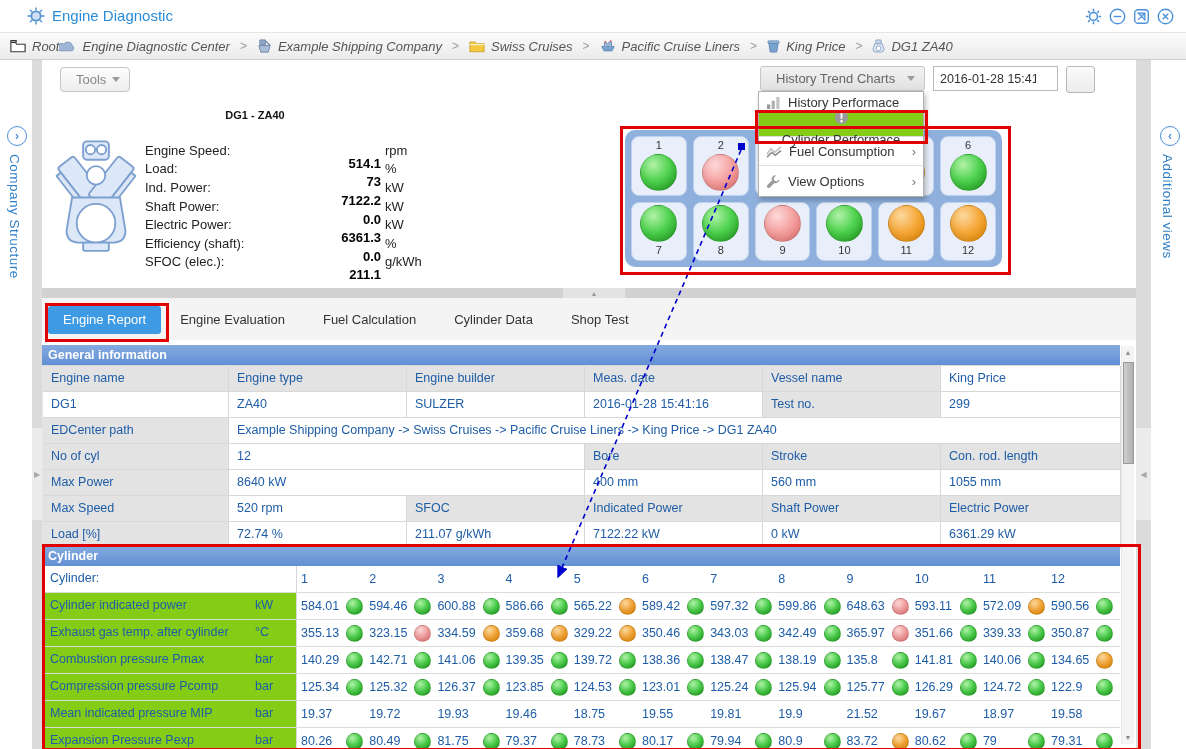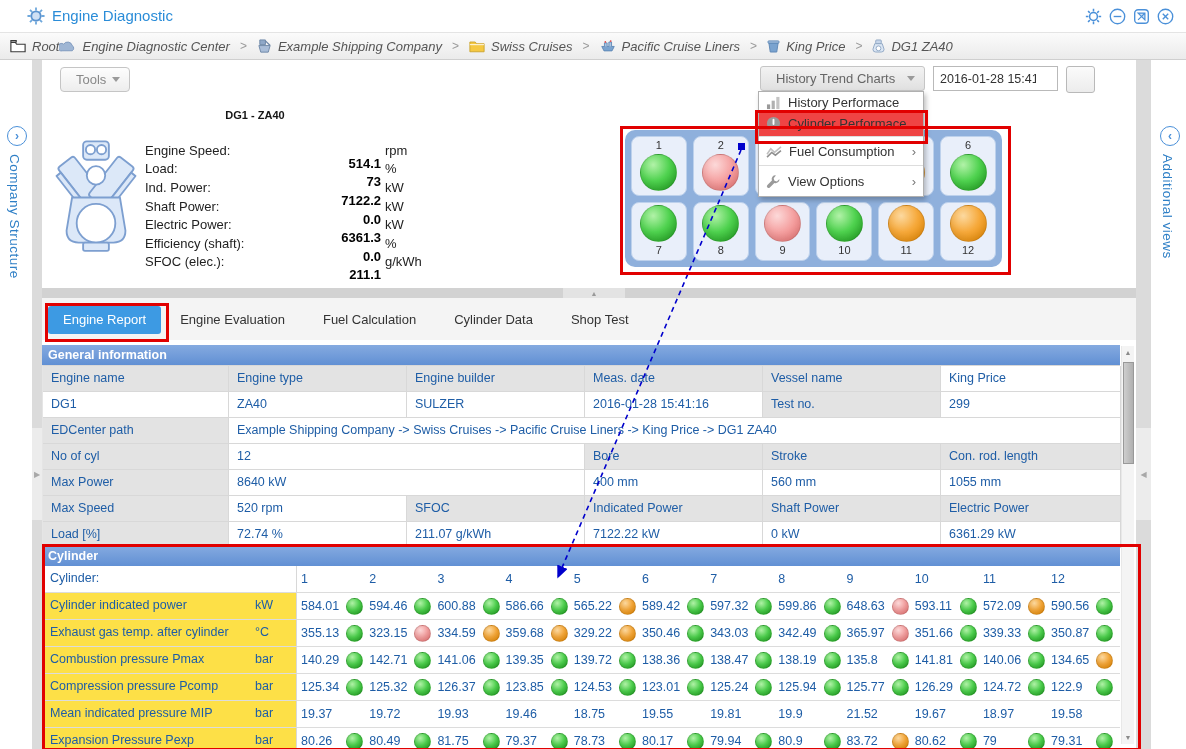--- a/index.html
+++ b/index.html
@@ -67,21 +67,21 @@
   .dot.big{width:35px;height:35px;}
   .dot.sm{width:15px;height:15px;flex:none;}
   .dot.green{background:radial-gradient(circle at 35% 28%,#b2f2a8,#4fd24f 48%,#2aa82a 85%);}
   .dot.red{background:radial-gradient(circle at 35% 28%,#fcd9d9,#f5a2a2 48%,#ea7d7d 85%);}
   .dot.orange{background:radial-gradient(circle at 35% 28%,#fcd9a0,#f6a93b 48%,#e88f0e 85%);}
 
   
   .menu{left:758px;top:91px;width:164px;background:#fff;border:1px solid #b0b0b0;z-index:40;
       box-shadow:2px 3px 5px rgba(0,0,0,.25);}
   .mitem{display:flex;align-items:center;gap:7px;padding:0 7px;font-size:13px;color:#333;box-sizing:border-box;}
-  .mitem.hl{background:#ef4444;}
+  .mitem.hl{background:#84cc16;flex-direction:column;}
   .mitem.sep{border-top:1px solid #ddd;}
   .subarrow{margin-left:auto;color:#777;font-size:13px;}
 
   
   .divider{left:42px;top:288px;width:1094px;height:10px;background:#d2d2d2;}
   .div-handle{left:563px;top:288px;width:62px;height:10px;background:#e3e3e3;display:flex;
       align-items:center;justify-content:center;color:#999;font-size:7px;}
   .tabbar{left:42px;top:298px;width:1094px;height:42px;background:#f4f4f4;display:flex;
       align-items:flex-start;padding:8px 0 0 6px;box-sizing:border-box;}
   .tab{font-size:13px;color:#333;padding:0 19px;line-height:28px;height:28px;cursor:default;}
@@ -94,21 +94,21 @@
   .gi-header{left:42px;top:345px;width:1078px;}
   .gi-grid{left:42px;top:365px;width:1078px;display:grid;
       grid-template-columns:186px 178px 178px 178px 178px 180px;grid-auto-rows:26px;
       border-top:1px solid #d8d8d8;border-left:1px solid #e5e5e5;box-sizing:border-box;}
   .gcellt{font-size:12.5px;color:#1e5da6;padding:5px 4px 0 8px;border-right:1px solid #d8d8d8;
       border-bottom:1px solid #d8d8d8;box-sizing:border-box;white-space:nowrap;overflow:hidden;}
   .gcellt.lab{background:#e3e3e3;}
   .cy-header{left:42px;top:546px;width:1078px;}
   .cytable{left:42px;top:566px;width:1078px;}
   .cyrow{display:flex;height:26px;border-bottom:1px solid #dcdcdc;align-items:stretch;font-size:12.5px;color:#1e5da6;}
-  .cylab{width:254px;flex:none;position:relative;background:#fde047;border-right:1px solid #d8d8d8;}
+  .cylab{width:254px;flex:none;position:relative;background:#84cc16;border-right:1px solid #d8d8d8;}
   .cylab.white{background:#fff;}
   .cylab .nm{position:absolute;left:8px;top:5px;white-space:nowrap;}
   .cylab .un{position:absolute;left:213px;top:5px;}
   .cydata{display:flex;flex:1;align-items:center;}
   .cycol{width:68.2px;flex:none;display:flex;align-items:center;justify-content:space-between;
       padding:0 2px 0 4px;box-sizing:border-box;}
   .cycol.numonly{justify-content:flex-start;}
 
   
   .vscroll{left:1121px;top:346px;width:13px;height:398px;background:#f4f4f4;border-left:1px solid #e8e8e8;box-sizing:border-box;}

